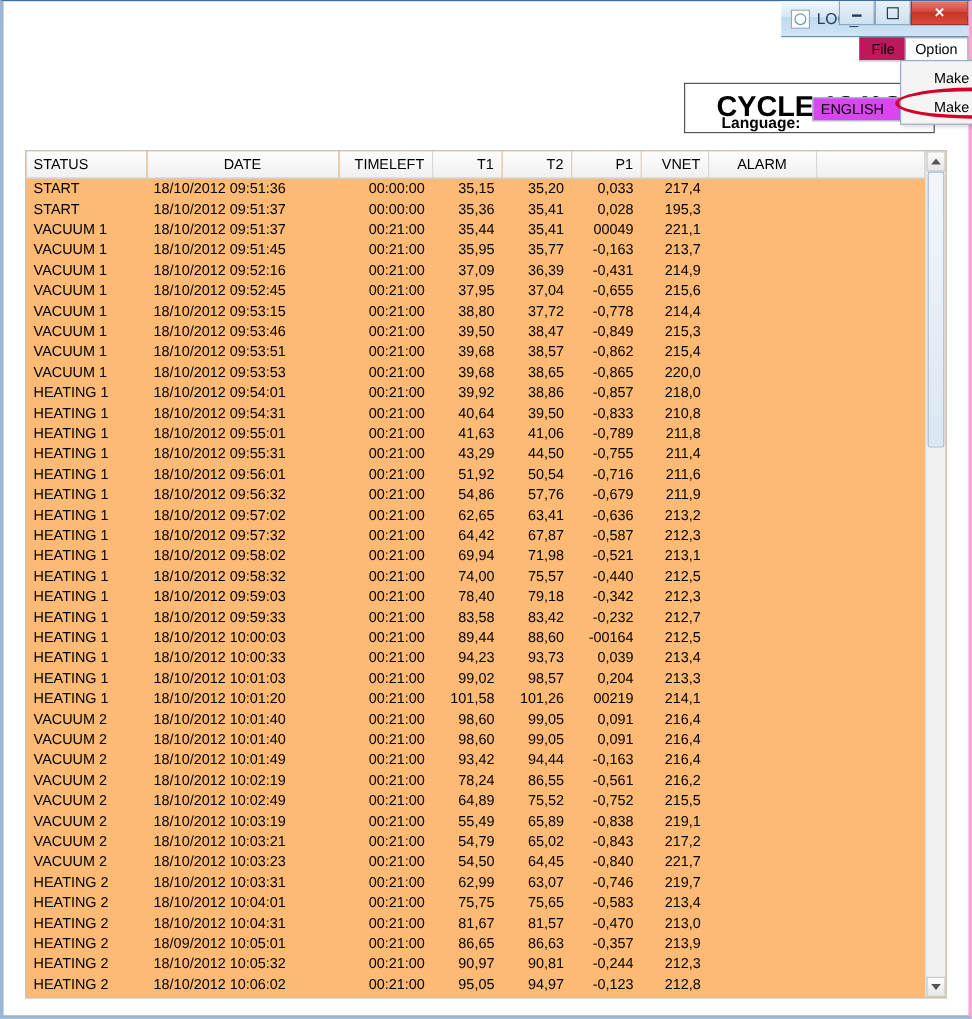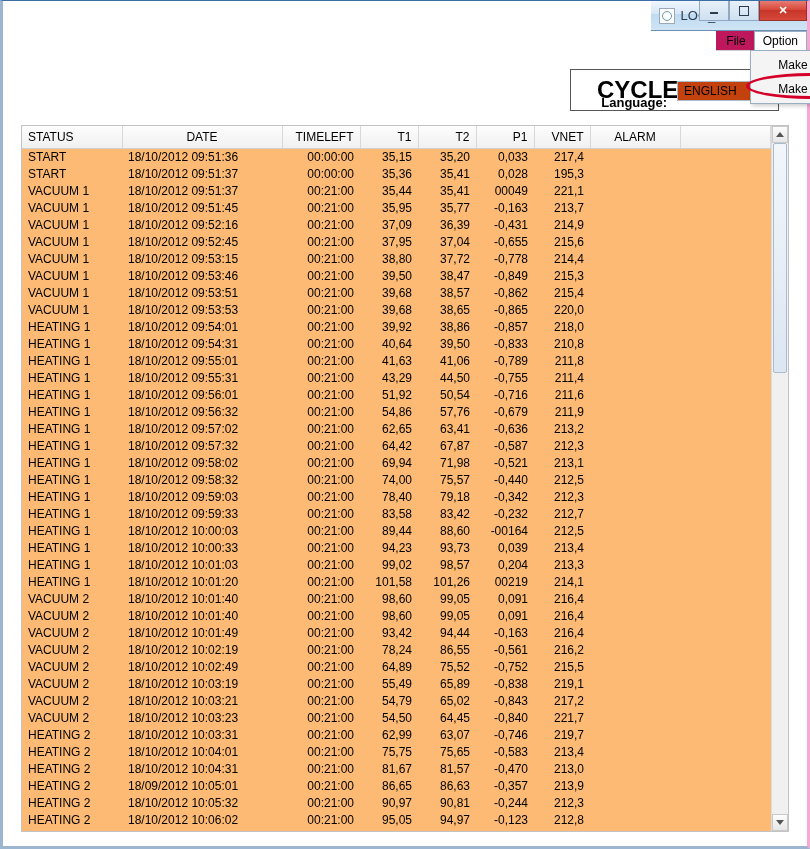--- a/index.html
+++ b/index.html
@@ -86,21 +86,21 @@
     position:relative;
   }
   .cyclebox {
     border:1px solid #555; padding:6px 26px;
     font-weight:bold; font-size:24px; text-align:center;
     margin: 0 auto;
   }
   .langwrap { display:flex; align-items:center; gap:10px; position:absolute; right:30px; top:20px;}
   .langwrap label { font-weight:bold; font-size:13px;margin-top:24px;}
   .langselect {
-    border:1px solid #aabccd; background:#c2410c; padding:2px 32px 2px 6px;
+    border:1px solid #aabccd; background:#d946ef; padding:2px 32px 2px 6px;
     font-size:12px; min-width:100px; position:relative;
   }
   .langselect::after {
     content:""; position:absolute; right:6px; top:7px;
     border-left:4px solid transparent; border-right:4px solid transparent;
     border-top:5px solid #333;
   }
   
   .pane {
     flex:1; margin:0 18px 14px 18px; border:1px solid #c3c3c3;

